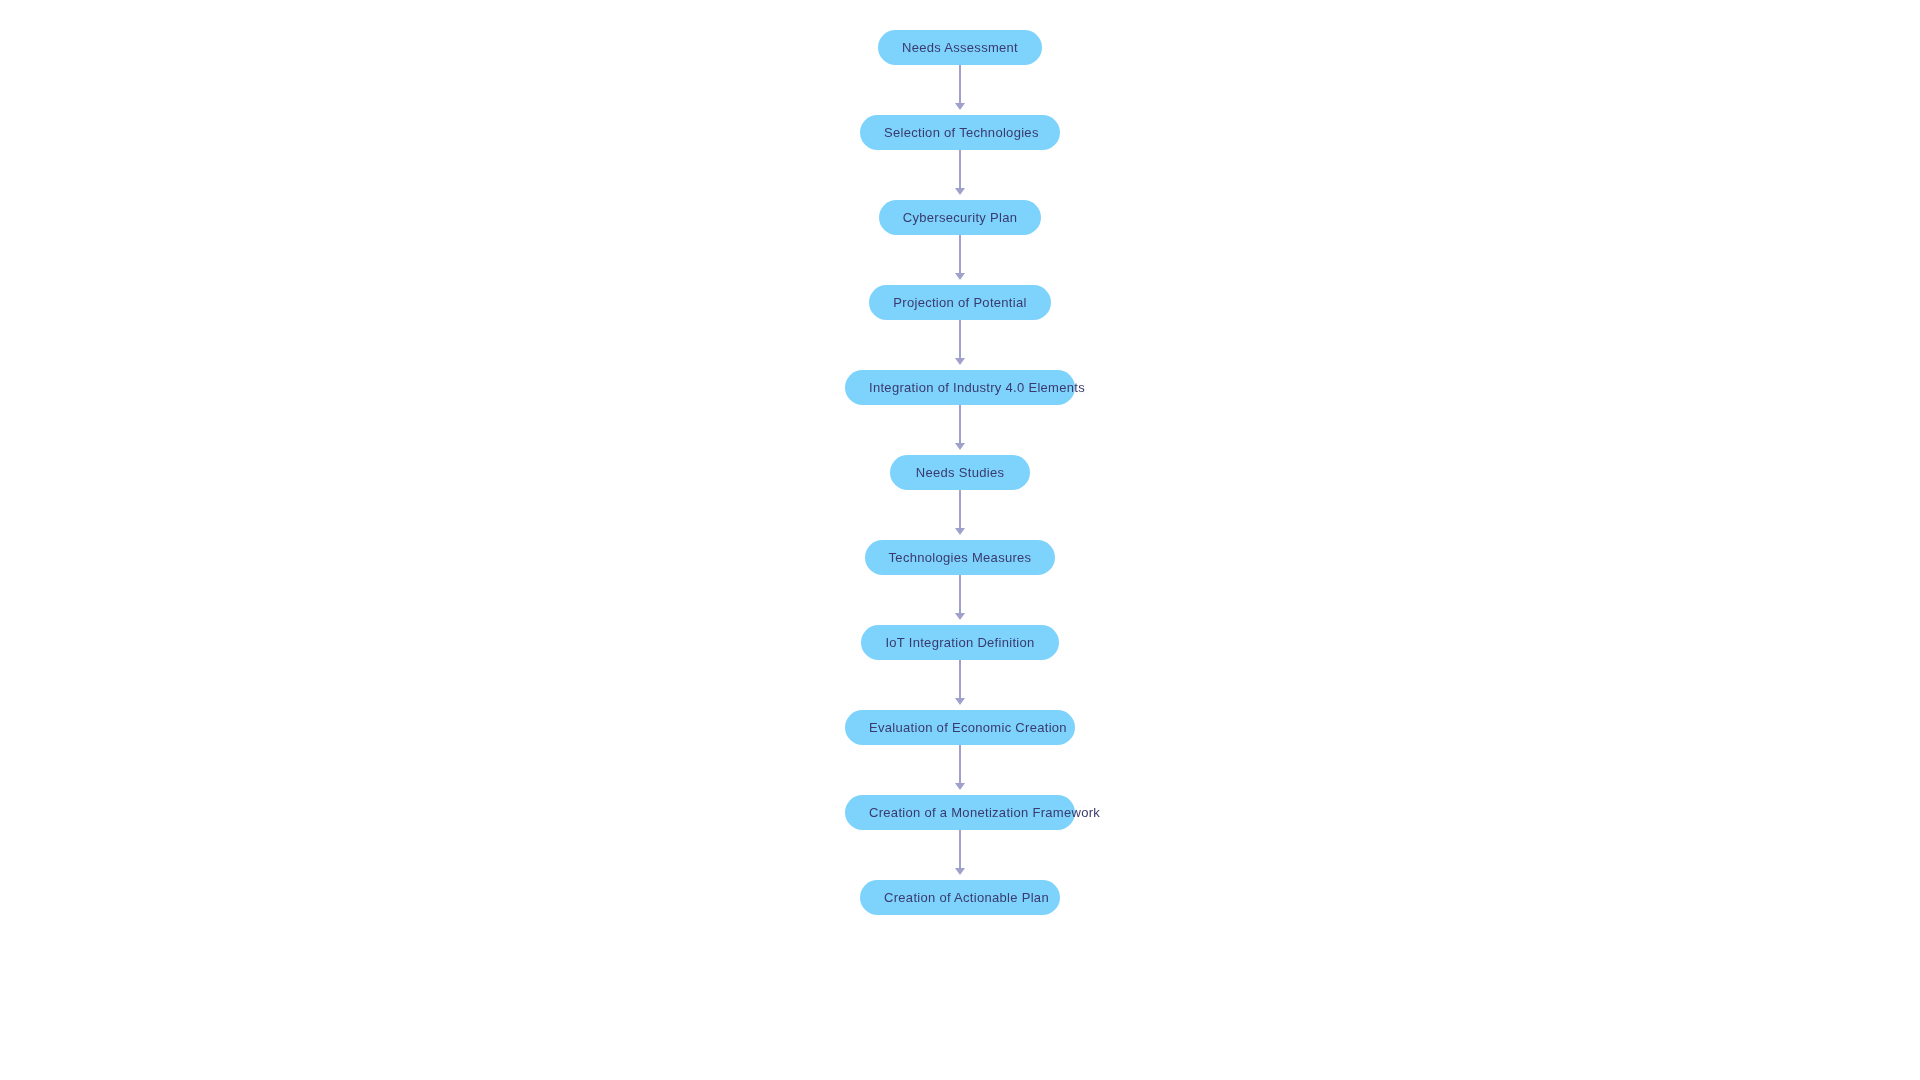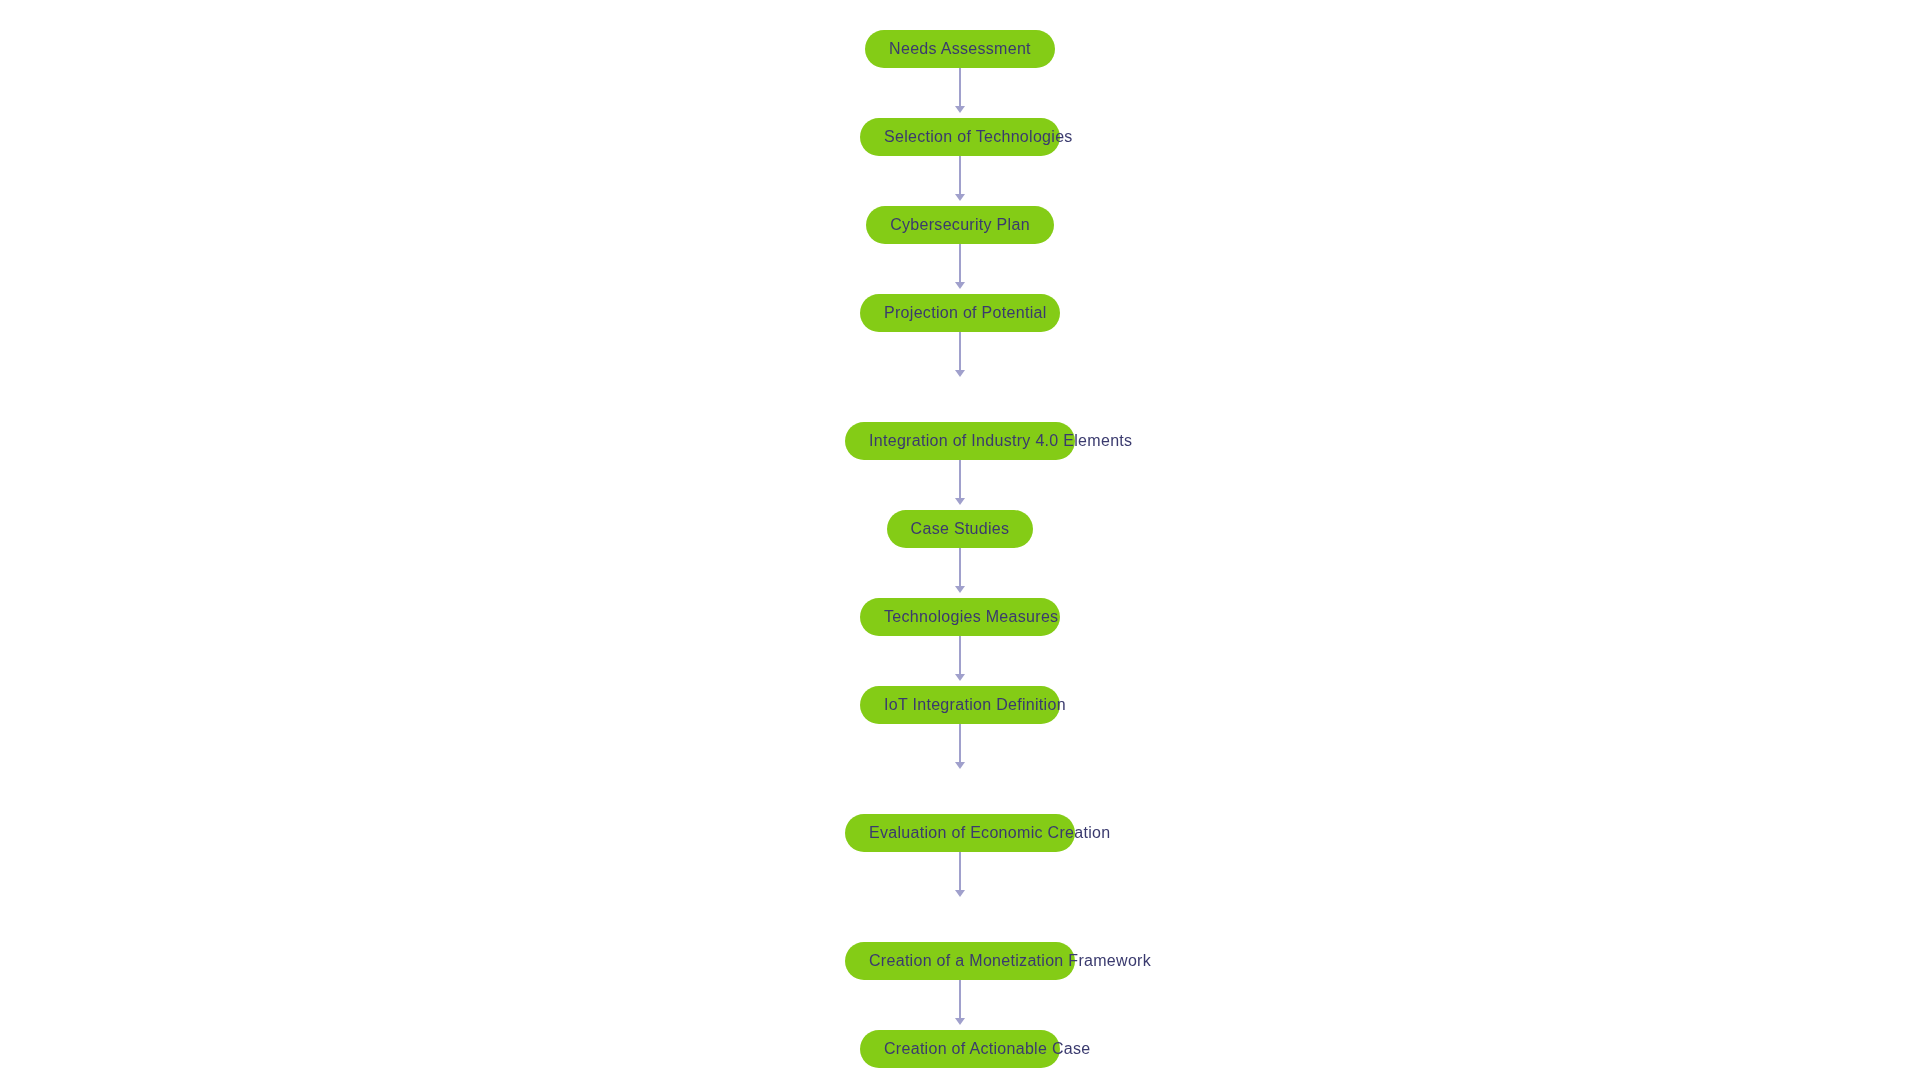--- a/index.html
+++ b/index.html
@@ -22,36 +22,35 @@
     .flowchart-container {
       display: flex;
       flex-direction: column;
       align-items: center;
       padding: 20px 0;
       width: 400px;
       margin-top: 10px;
     }
 
     .flow-node {
-      background: #84cc16;
+      background: #7dd3fc;
       border-radius: 20px;
       padding: 10px 24px;
-      font-size: 16px;
+      font-size: 13px;
       color: #3a3a6e;
       text-align: center;
       white-space: nowrap;
       min-width: 140px;
       max-width: 200px;
       letter-spacing: 0.3px;
     }
 
     .flow-node.wide {
       max-width: 230px;
       min-width: 180px;
-      margin-top: 40px;
     }
 
     .flow-arrow {
       display: flex;
       flex-direction: column;
       align-items: center;
       height: 50px;
       position: relative;
     }
 
@@ -81,24 +80,24 @@
 <div class="flow-node">Needs Assessment</div>
     <div class="flow-arrow"></div>
     <div class="flow-node">Selection of Technologies</div>
     <div class="flow-arrow"></div>
     <div class="flow-node">Cybersecurity Plan</div>
     <div class="flow-arrow"></div>
     <div class="flow-node">Projection of Potential</div>
     <div class="flow-arrow"></div>
     <div class="flow-node wide">Integration of Industry 4.0 Elements</div>
     <div class="flow-arrow"></div>
-    <div class="flow-node">Case Studies</div>
+    <div class="flow-node">Needs Studies</div>
     <div class="flow-arrow"></div>
     <div class="flow-node">Technologies Measures</div>
     <div class="flow-arrow"></div>
     <div class="flow-node">IoT Integration Definition</div>
     <div class="flow-arrow"></div>
     <div class="flow-node wide">Evaluation of Economic Creation</div>
     <div class="flow-arrow"></div>
     <div class="flow-node wide">Creation of a Monetization Framework</div>
     <div class="flow-arrow"></div>
-    <div class="flow-node">Creation of Actionable Case</div>
+    <div class="flow-node">Creation of Actionable Plan</div>
   </div>
 
 </body></html>

